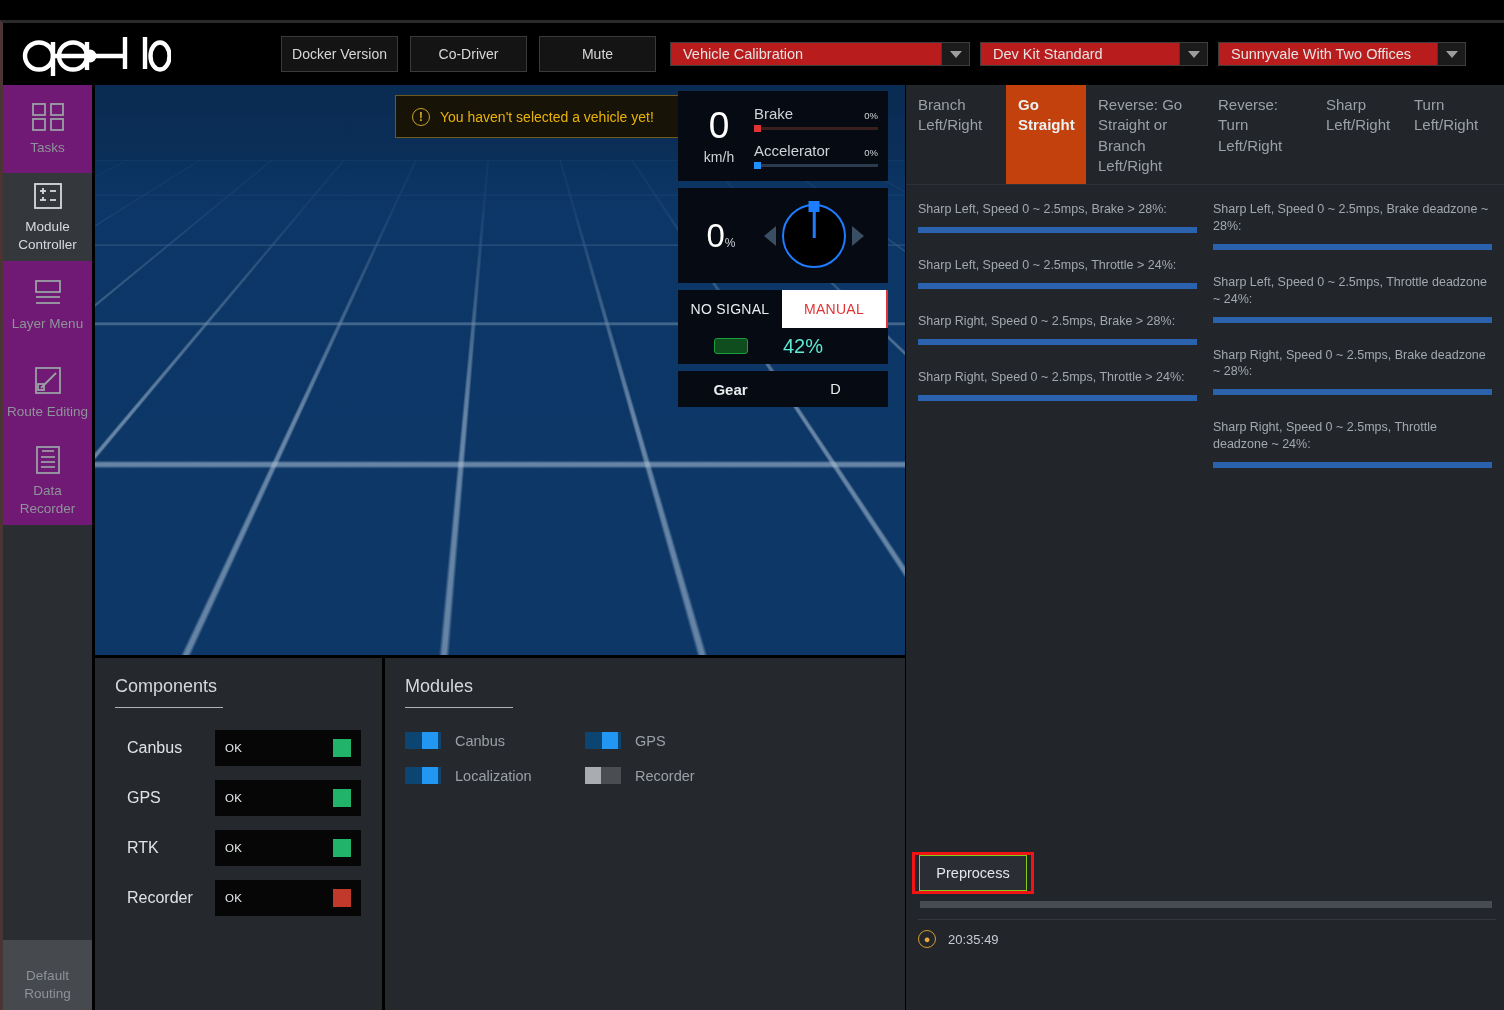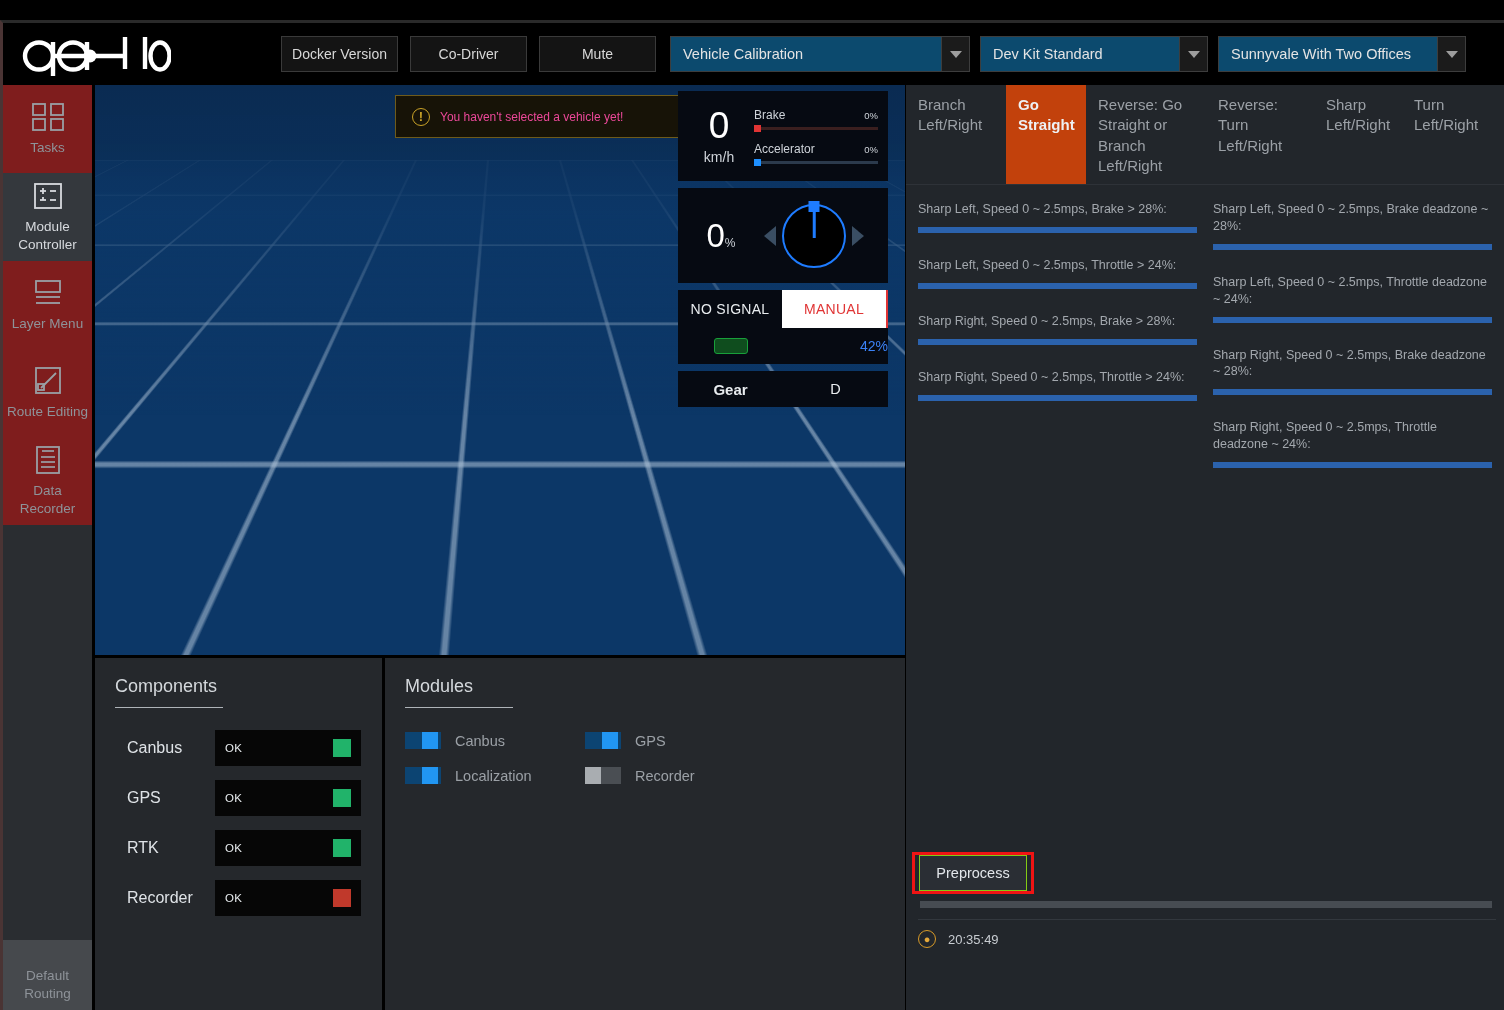--- a/index.html
+++ b/index.html
@@ -42,22 +42,22 @@
     width: 117px; height: 36px;
     background: #141414;
     border: 1px solid #3a3a3a;
     color: #d8d8d8;
     font-size: 14px;
     display: flex; align-items: center; justify-content: center;
     cursor: pointer;
   }
   .hdr-selects { display: flex; gap: 10px; margin-left: 14px; }
   .sel {
-    height: 36px;
-    background: #0c4a6e;
+    height: 24px;
+    background: #b91c1c;
     border: 1px solid #3d3d3d;
     display: flex; align-items: center;
     cursor: pointer;
   }
   .sel .sel-val {
     color: #e4e4e4; font-size: 14.5px;
     padding: 0 10px 0 12px; white-space: nowrap;
     flex: 1; overflow: hidden;
   }
   .sel .sel-arrow {
@@ -83,21 +83,21 @@
     width: 89px; height: 945px;
     background: #25282c;
     display: flex; flex-direction: column;
   }
   .side-item {
     height: 88px;
     display: flex; flex-direction: column;
     align-items: center; justify-content: center;
     color: #8e9399; font-size: 13.5px; line-height: 1.35;
     text-align: center; cursor: pointer; gap: 6px;
-    background: #7f1d1d;
+    background: #701a75;
   }
   .side-item.active { background: #34383d; color: #d7dade; }
   .side-item .sic { width: 36px; height: 32px; position: relative; }
   .side-item .slabel { padding: 0 2px; }
   .side-spacer { flex: 1; background: #2a2d31; }
   .side-bottom {
     height: 90px;
     display: flex; align-items: center; justify-content: center;
     color: #8e9399; font-size: 13.5px; line-height: 1.35;
     text-align: center; background: #46494d; cursor: pointer;
@@ -140,34 +140,34 @@
     border: 1px solid #6e5b1b;
     display: flex; align-items: center; gap: 10px;
     padding-left: 16px;
   }
   .warn .wicon {
     width: 18px; height: 18px; border-radius: 50%;
     border: 1.6px solid #c9a227; color: #c9a227;
     font-size: 13px; font-weight: bold; line-height: 15px;
     text-align: center; flex: none;
   }
-  .warn .wtext { color: #ec4899; font-size: 12px; }
+  .warn .wtext { color: #eab308; font-size: 14px; }
 
   
   .hud { position: absolute; left: 675px; top: 68px; width: 210px; }
   .hud-box { background: #060a12; margin-bottom: 7px; }
   .hud-top { height: 90px; display: flex; align-items: center; padding: 0 10px; }
   .spd { width: 62px; text-align: center; color: #fff; }
   .spd .sv { font-size: 37px; line-height: 1; font-weight: 300; }
   .spd .su { font-size: 14px; color: #cfd4da; margin-top: 5px; display: block; }
   .pedals { flex: 1; padding-left: 4px; }
   .pedal { margin-bottom: 12px; }
   .pedal:last-child { margin-bottom: 0; }
   .pedal-row { display: flex; justify-content: space-between; align-items: baseline; }
-  .pedal-lbl { color: #cfd4da; font-size: 12px; }
+  .pedal-lbl { color: #cfd4da; font-size: 15px; }
   .pedal-val { color: #cfd4da; font-size: 9.5px; }
   .pedal-track {
     height: 3px; margin-top: 5px; position: relative;
     background: #3b3b3b;
   }
   .pedal-track.brake { background: #3a1f1f; }
   .pedal-track.acc { background: #2b3a4c; }
   .pedal-dot { position: absolute; left: 0; top: -2px; width: 7px; height: 7px; }
   .pedal-dot.brake { background: #e03434; }
   .pedal-dot.acc { background: #1e90ff; }
@@ -205,21 +205,21 @@
     display: flex; align-items: center; justify-content: center; letter-spacing: .3px;
   }
   .hud-batt { height: 36px; display: flex; align-items: center; }
   .batt-wrap { flex: 1; display: flex; justify-content: center; }
   .batt {
     width: 34px; height: 16px; border-radius: 3px;
     background: #0f4d1e; border: 1.5px solid #18a03a;
     padding: 2px; position: relative;
   }
   .batt .fill { width: 46%; height: 100%; background: #2ed157; border-radius: 1px; }
-  .batt-pct { flex: 1; text-align: right; color: #3b82f6; font-size: 14px; }
+  .batt-pct { flex: 1; text-align: left; color: #5eead4; font-size: 20px; }
   .hud-gear { height: 36px; display: flex; align-items: center; }
   .gear-lbl { flex: 1; text-align: center; color: #e8ecef; font-size: 15px; font-weight: bold; }
   .gear-val { flex: 1; text-align: center; color: #e8ecef; font-size: 14.5px; }
 
   
   .panel-components {
     position: absolute; left: 92px; top: 635px;
     width: 287px; height: 372px;
     background: #25282c;
     padding: 18px 20px;

